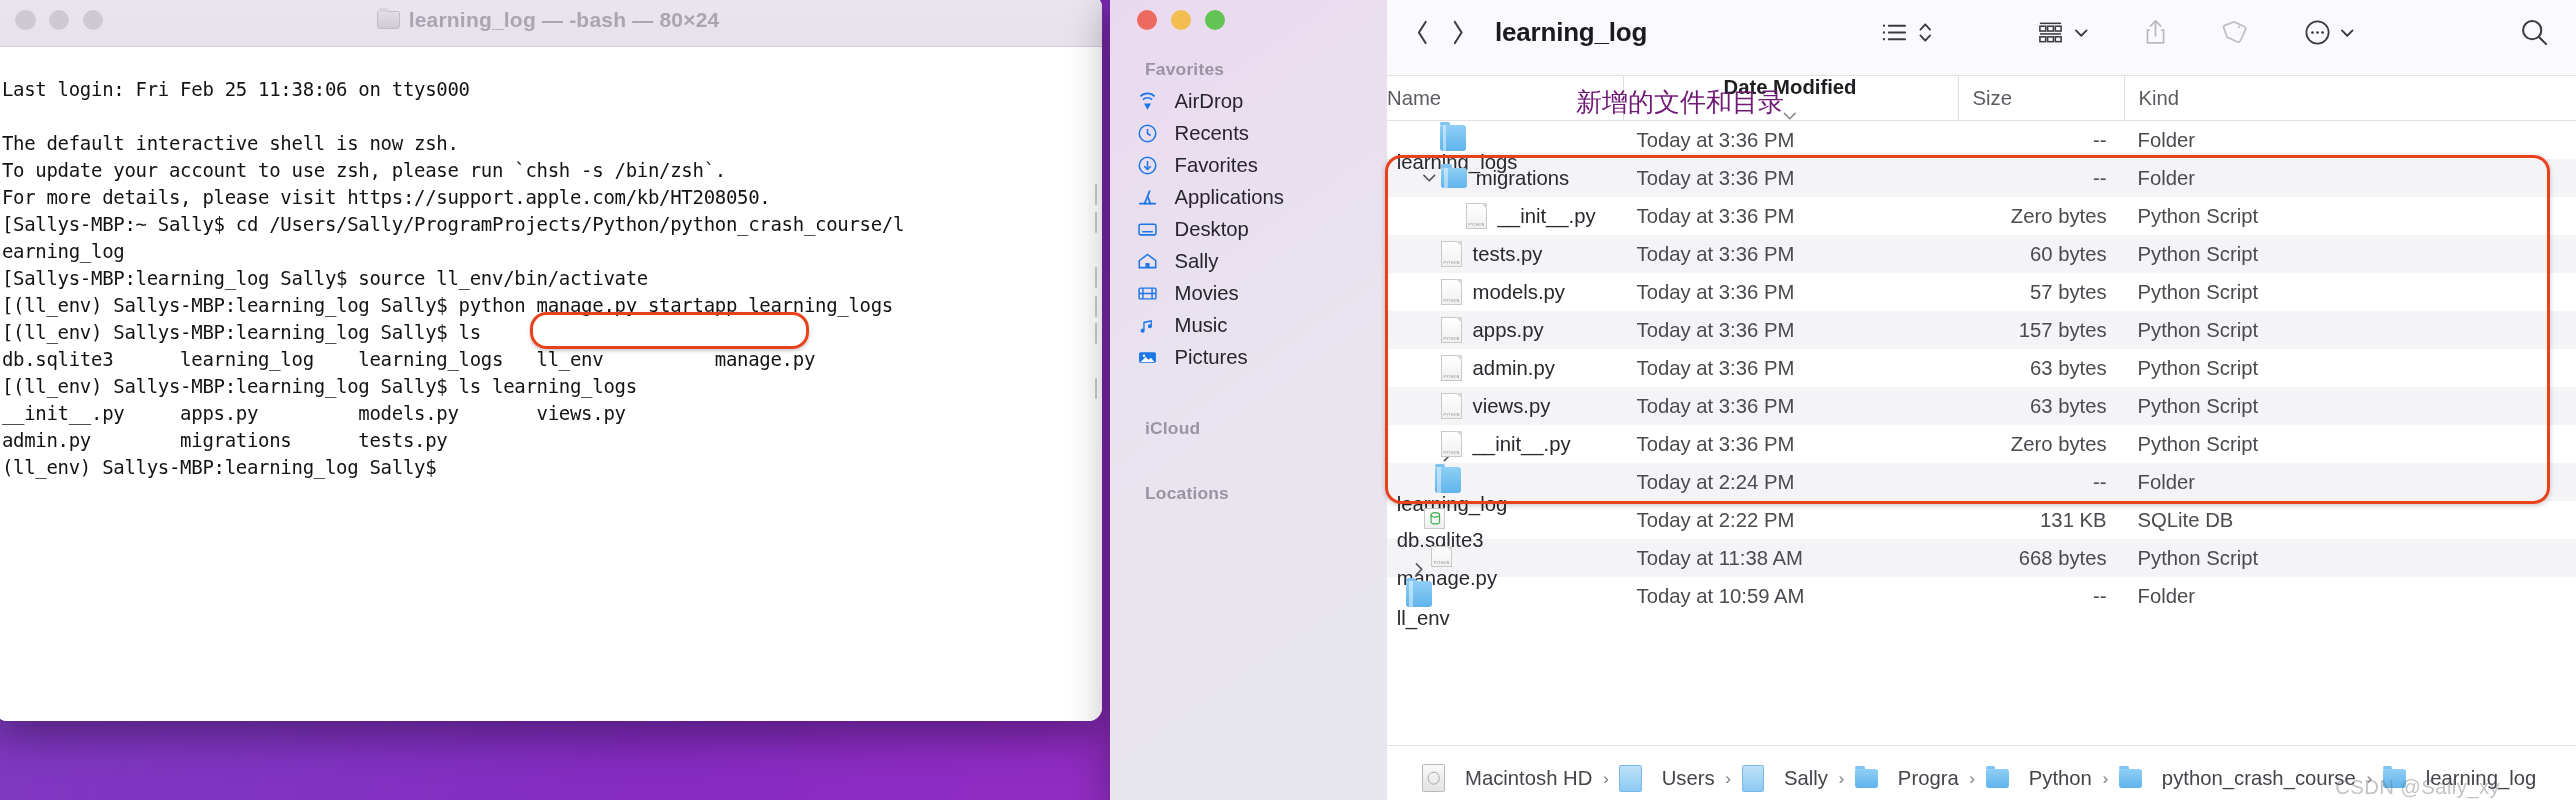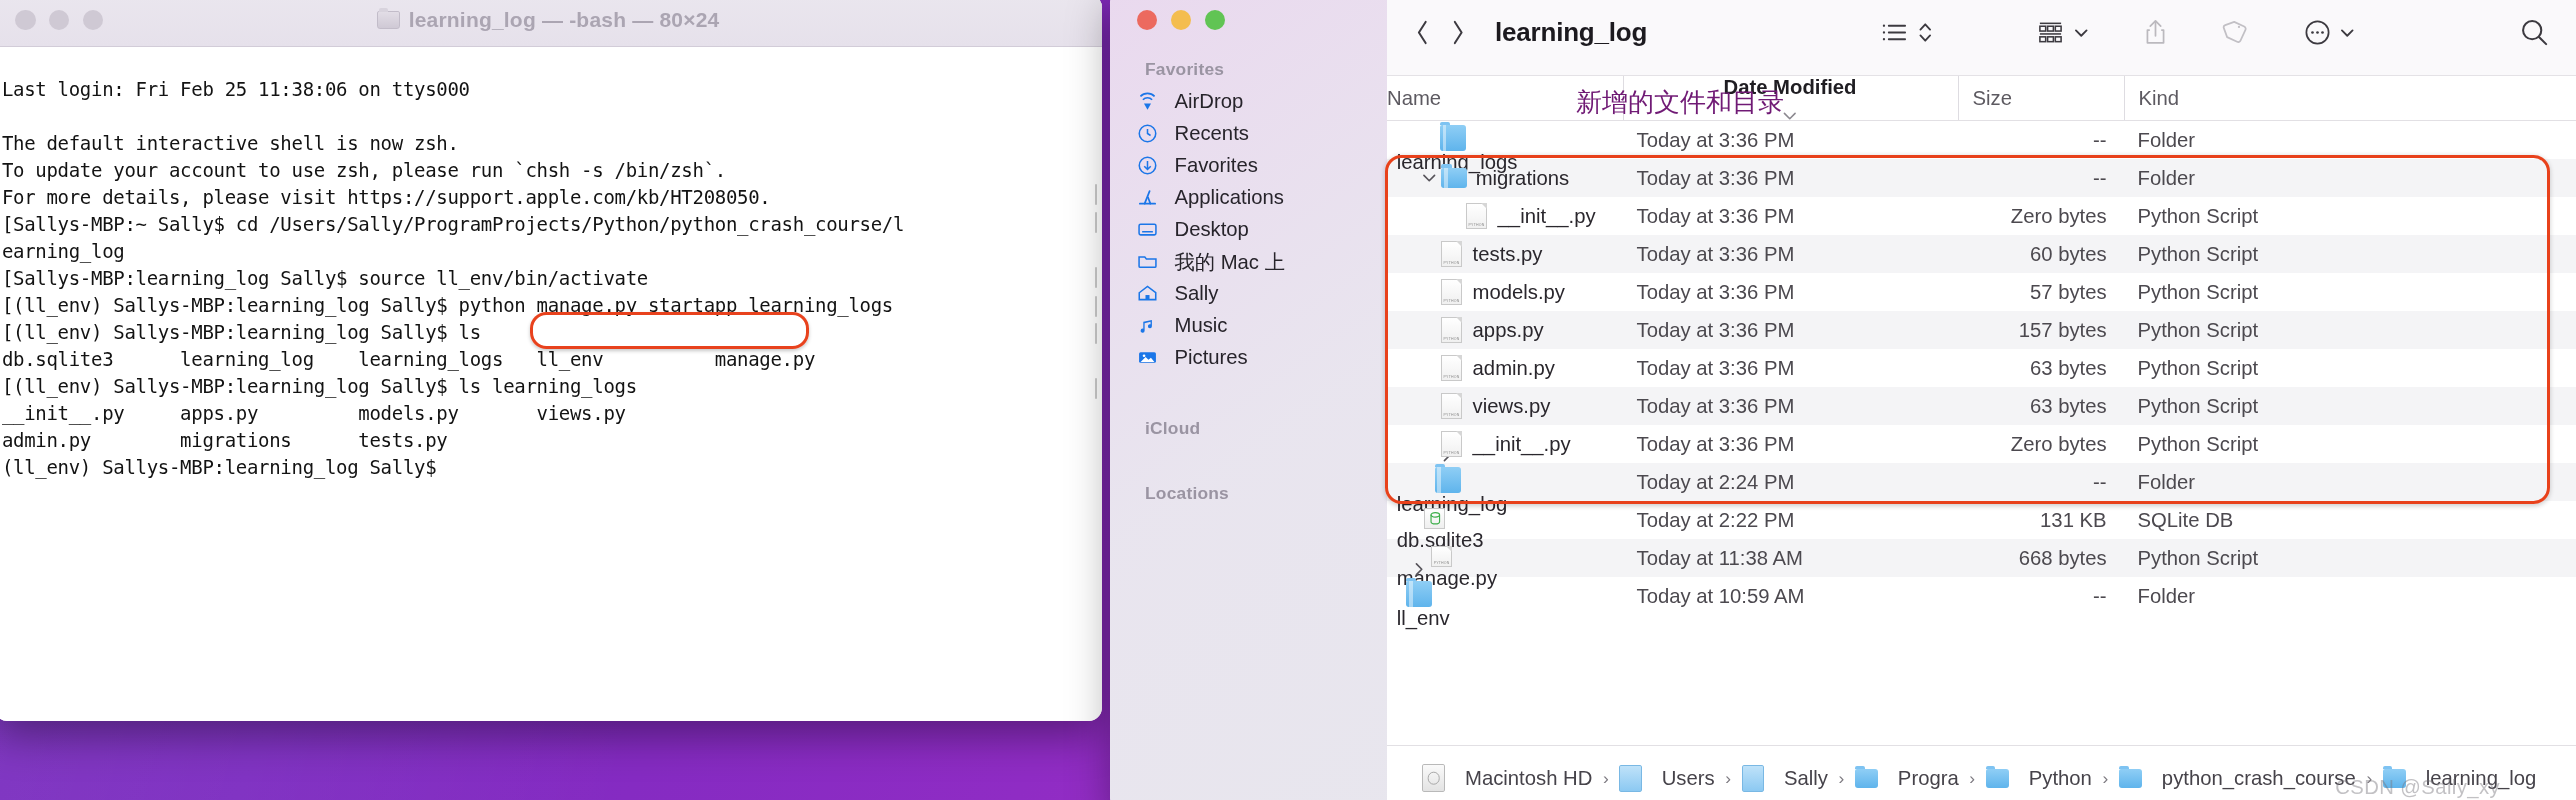--- a/index.html
+++ b/index.html
@@ -417,39 +417,40 @@
       <div class="sb-item">
         <span class="sb-icon">
           <svg width="23" height="23" viewBox="0 0 24 24" fill="none" stroke="#1b76e8" stroke-width="1.6">
             <rect x="3.2" y="6.6" width="17.6" height="11" rx="1.6"></rect>
               <path d="M6.4 14.4h11.2"></path>
           </svg>
         </span>
         <span class="sb-label">Desktop</span>
       </div>
 
-      <div class="sb-item">
-        <span class="sb-icon">
-          <svg width="23" height="23" viewBox="0 0 24 24" fill="none" stroke="#1b76e8" stroke-width="1.6">
-            <path d="M3.2 7.4h6l1.6 1.9h10v7.6a1.2 1.2 0 0 1-1.2 1.2H4.4a1.2 1.2 0 0 1-1.2-1.2Z"></path>
-          </svg>
-        </span>
-        <span class="sb-label">我的 Mac 上</span>
-      </div>
 
       <div class="sb-item">
         <span class="sb-icon">
           <svg width="23" height="23" viewBox="0 0 24 24" fill="none" stroke="#1b76e8" stroke-width="1.6">
             <path d="M3.4 11.2 12 4.6l8.6 6.6v7.2H3.4Z"></path>
             <rect x="9.9" y="13.6" width="4.2" height="4.8" fill="#1b76e8" stroke="none"></rect>
           </svg>
         </span>
         <span class="sb-label">Sally</span>
       </div>
 
+      <div class="sb-item">
+        <span class="sb-icon">
+          <svg width="23" height="23" viewBox="0 0 24 24" fill="none" stroke="#1b76e8" stroke-width="1.5">
+            <rect x="3.2" y="6.4" width="17.6" height="11.2" rx="1.2"></rect>
+            <path d="M7.2 6.4v11.2M16.8 6.4v11.2M3.2 12h17.6"></path>
+          </svg>
+        </span>
+        <span class="sb-label">Movies</span>
+      </div>
 
       <div class="sb-item">
         <span class="sb-icon">
           <svg width="23" height="23" viewBox="0 0 24 24" fill="#1b76e8">
             <path d="M9 17.4a2.1 2.1 0 1 1-1.4-2V8.1l9-1.9v6.6a2.1 2.1 0 1 1-1.4-2V8.2L9 9.6Z"></path>
           </svg>
         </span>
         <span class="sb-label">Music</span>
       </div>
 

